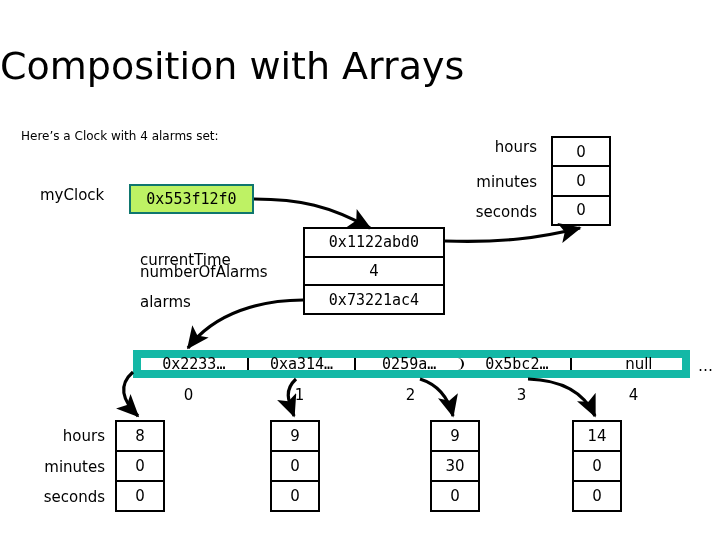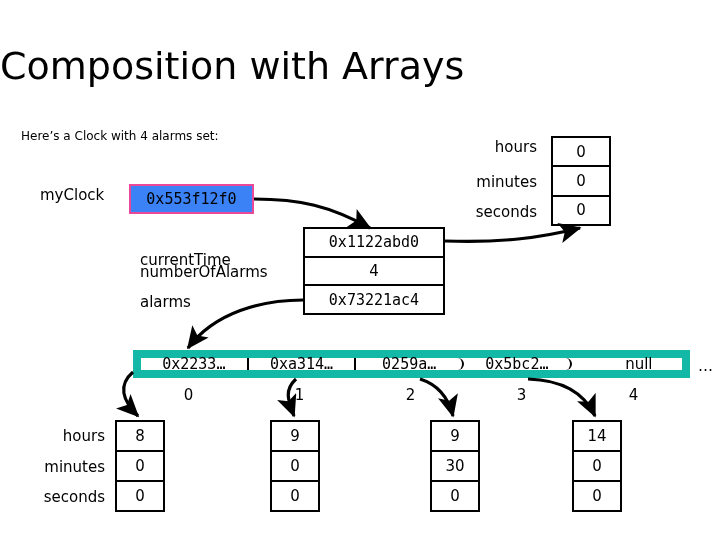--- a/index.html
+++ b/index.html
@@ -43,23 +43,23 @@
   .label {
     font-size: 15px;
     white-space: nowrap;
   }
   .label-right {
     text-align: right;
   }
 
   
   .box {
-    border: 2px solid #ec4899;
-    box-sizing: border-box;
-    background: #3b82f6;
+    border: 2px solid #0f766e;
+    box-sizing: border-box;
+    background: #bef264;
   }
   .cellstack {
     border: 2px solid #000;
     box-sizing: border-box;
     background: #fff;
     display: flex;
     flex-direction: column;
   }
   .cellstack > .cell {
     flex: 1 1 0;
@@ -146,21 +146,21 @@
   <div class="abs cellstack" style="left:303px; top:227px; width:142px; height:88px;">
     <div class="cell mono">0x1122abd0</div>
     <div class="cell">4</div>
     <div class="cell mono">0x73221ac4</div>
   </div>
 
   <div class="abs arrayrow" style="left:133px; top:350px; width:557px; height:28px;">
     <div class="acell mono" style="width:111px;">0x2233…</div>
     <div class="acell mono" style="width:111px;">0xa314…</div>
     <div class="acell mono" style="width:111px;border-radius:6px;">0259a…</div>
-    <div class="acell mono" style="width:111px;border-radius:7px;">0x5bc2…</div>
+    <div class="acell mono" style="width:111px;">0x5bc2…</div>
     <div class="acell" style="width:113px;padding-left:24px;">null</div>
   </div>
 
   <div class="tail-dots" style="left:698px; top:357px;">…</div>
 
   <div class="idx" style="left:133px; top:386px; width:111px;">0</div>
   <div class="idx" style="left:244px; top:386px; width:111px;">1</div>
   <div class="idx" style="left:355px; top:386px; width:111px;">2</div>
   <div class="idx" style="left:466px; top:386px; width:111px;">3</div>
   <div class="idx" style="left:577px; top:386px; width:113px;">4</div>

